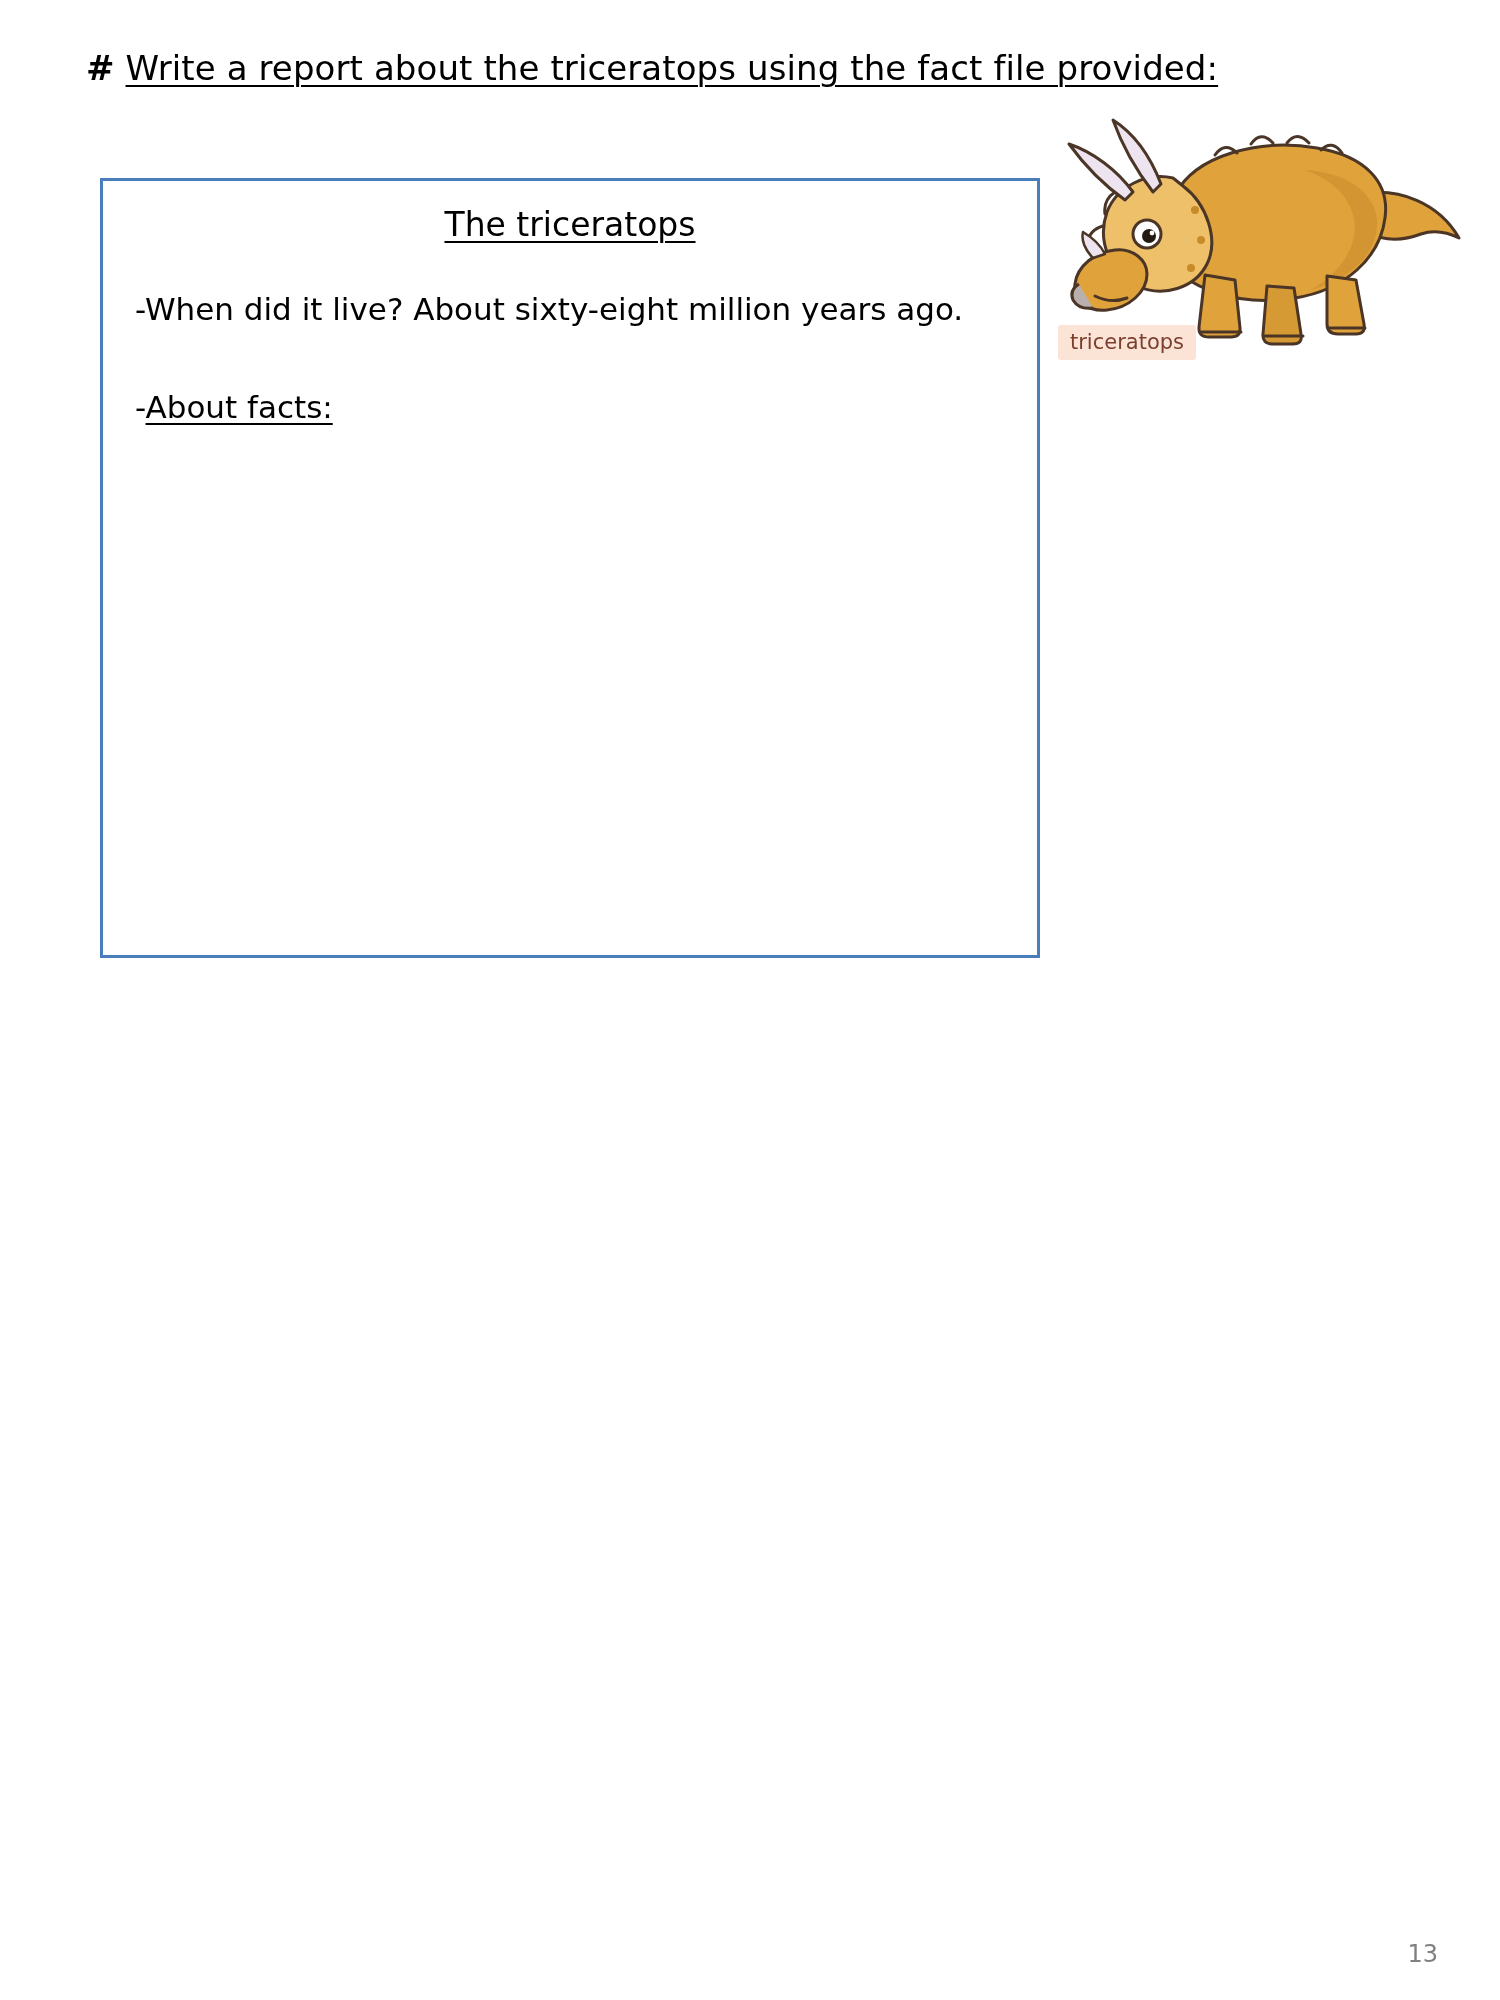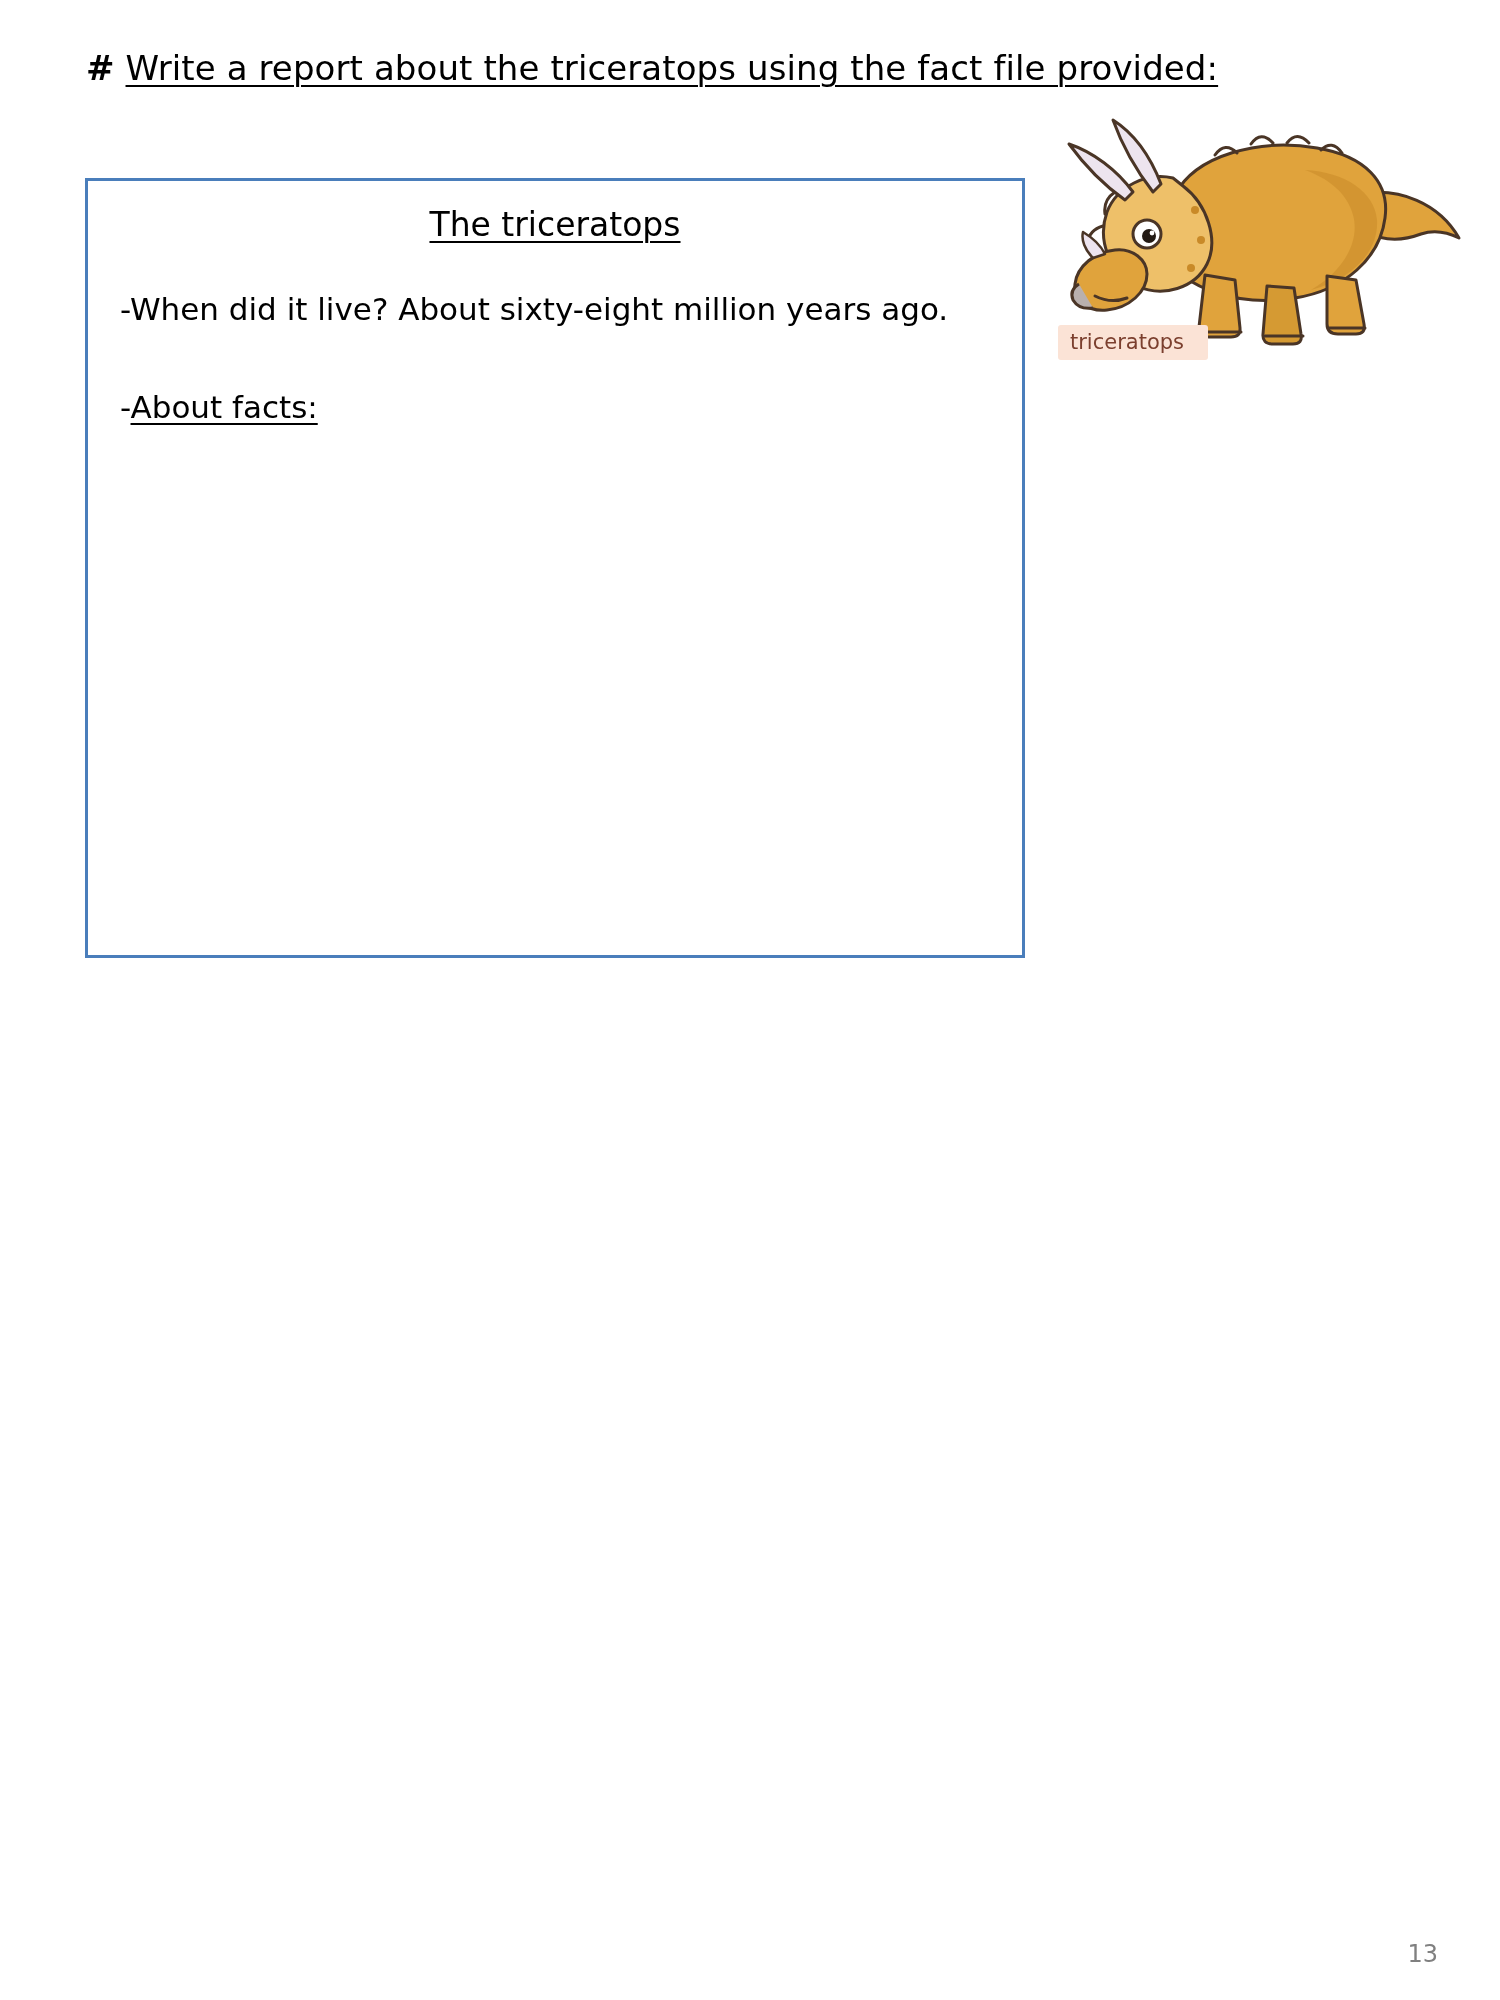--- a/index.html
+++ b/index.html
@@ -38,21 +38,21 @@
   }
   .worksheet-heading .ul {
     text-decoration: underline;
     text-underline-offset: 5px;
     text-decoration-thickness: 2px;
   }
 
   
   .fact-box {
     position: absolute;
-    left: 85px;
+    left: 100px;
     top: 178px;
     width: 940px;
     height: 780px;
     border: 3px solid #4a7ebb;
     box-sizing: border-box;
     background: #ffffff;
   }
 
   .fact-title {
     text-align: center;
@@ -101,21 +101,21 @@
   .illustration svg {
     display: block;
   }
   .image-caption {
     position: absolute;
     left: 1058px;
     top: 325px;
     background: #fbe3d6;
     color: #7b3f2e;
     font-size: 21px;
-    padding: 5px 24px 6px 12px;
+    padding: 5px 12px 6px 12px;
     border-radius: 3px;
     font-family: "DejaVu Sans", sans-serif;
   }
 
   
   .page-number {
     position: absolute;
     right: 62px;
     bottom: 32px;
     font-size: 24px;

